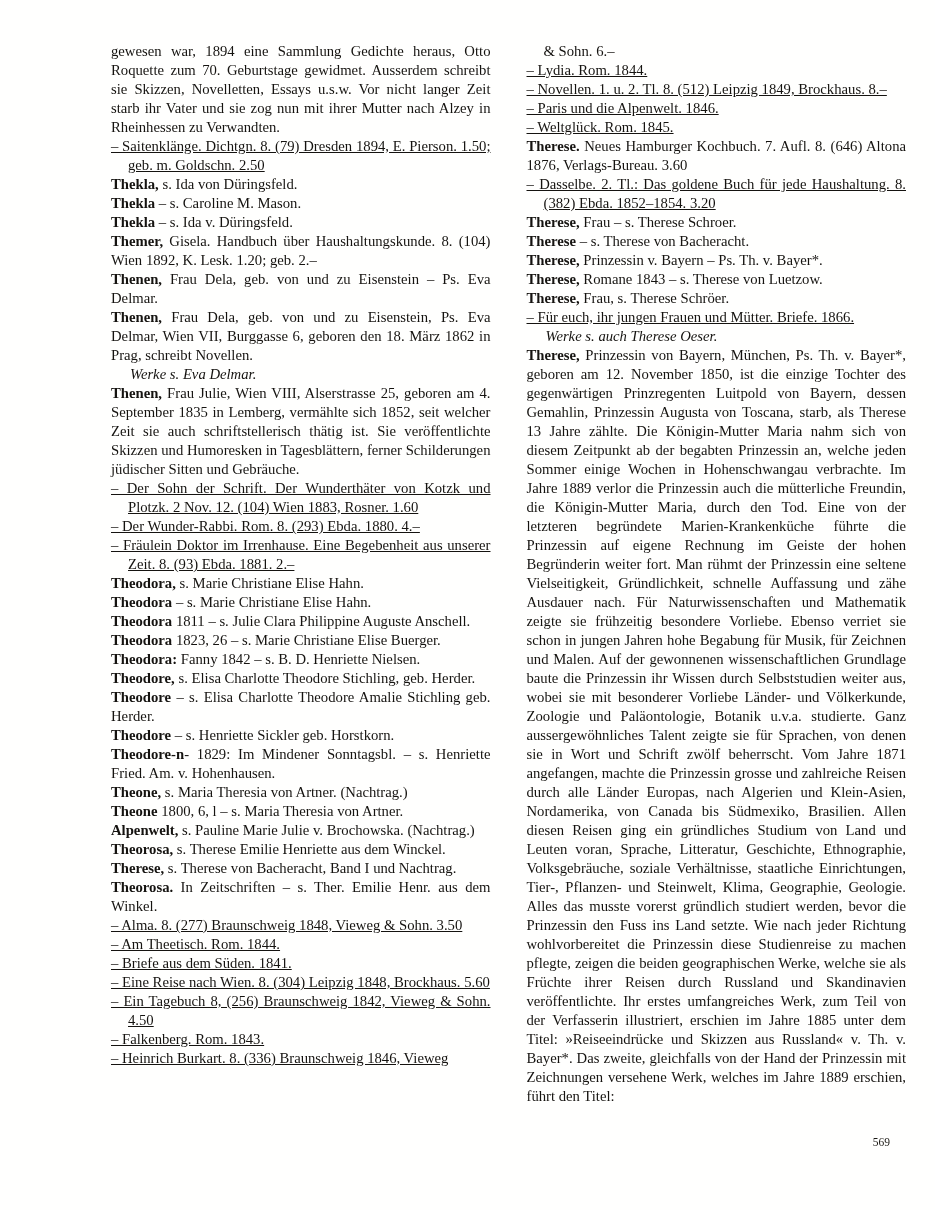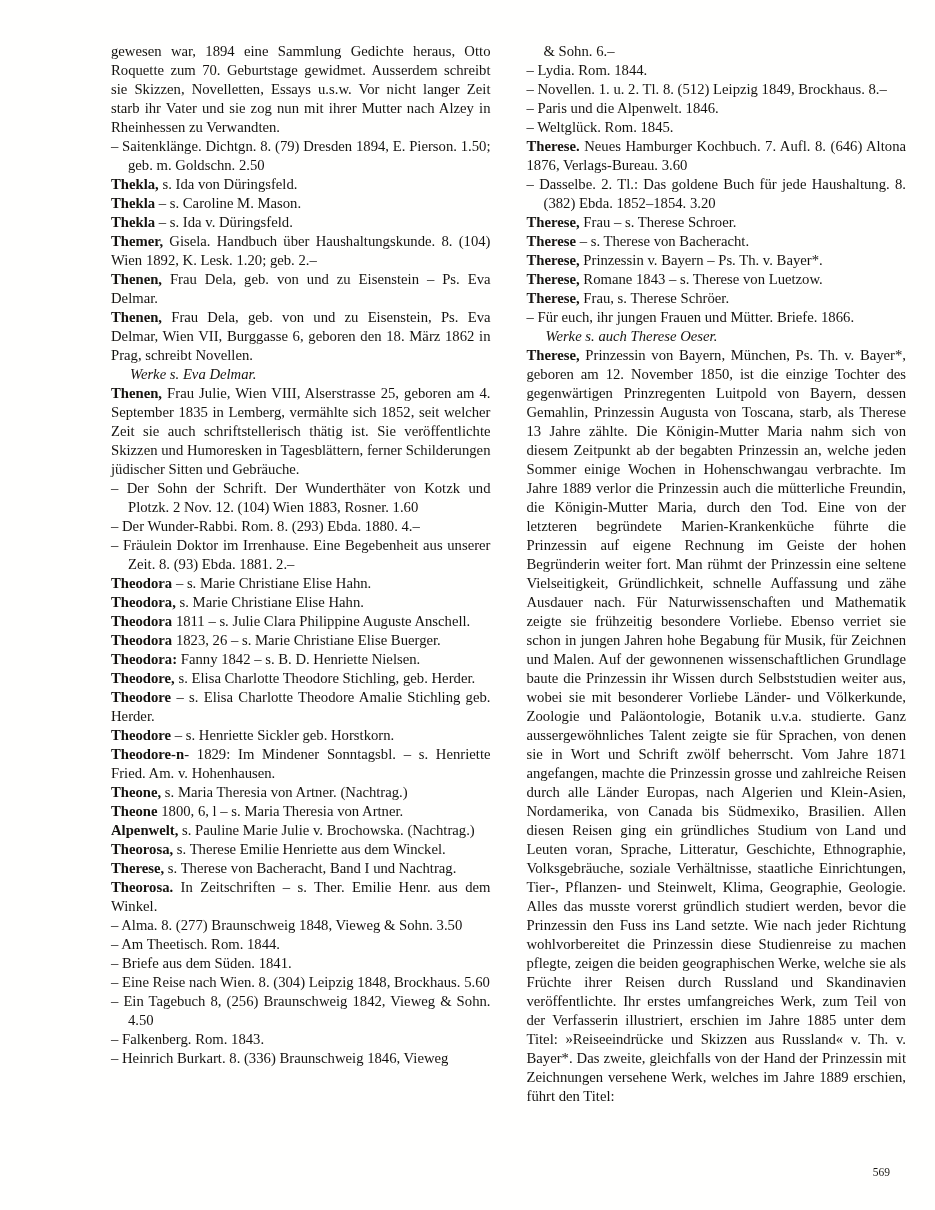--- a/index.html
+++ b/index.html
@@ -25,26 +25,26 @@
   .column { width: 387px; }
   p.block {
     margin: 0;
     font-size: 14.7px;
     line-height: 19px;
     text-align: justify;
     overflow-wrap: break-word;
   }
   .block span.b { font-weight: bold; }
   .block span.i { }
-  .block-dash { padding-left: 17px; text-indent: -17px; }
+  .block-dash { padding-left: 17px; text-indent: -17px; text-decoration: underline; }
   .block-contindent { padding-left: 17px; }
   .block-werke { padding-left: 19px; font-style: italic; }
   .page-number {
     position: absolute;
-    top: 1166px;
+    top: 1136px;
     right: 45px;
     font-size: 11.5px;
     color: #1a1814;
     margin-left: 16px;
   }
 </style>
 </head>
 <body>
 
 <div class="page">
@@ -56,22 +56,22 @@
         <p class="block block-entry"><span class="b">Thekla</span><span class="r"> – s. Caroline M. Mason.</span></p>
         <p class="block block-entry"><span class="b">Thekla</span><span class="r"> – s. Ida v. Düringsfeld.</span></p>
         <p class="block block-entry"><span class="b">Themer,</span><span class="r"> Gisela. Handbuch über Haushaltungskunde. 8. (104) Wien 1892, K. Lesk. 1.20; geb. 2.–</span></p>
         <p class="block block-entry"><span class="b">Thenen,</span><span class="r"> Frau Dela, geb. von und zu Eisenstein – Ps. Eva Delmar.</span></p>
         <p class="block block-entry"><span class="b">Thenen,</span><span class="r"> Frau Dela, geb. von und zu Eisenstein, Ps. Eva Delmar, Wien VII, Burggasse 6, geboren den 18. März 1862 in Prag, schreibt Novellen.</span></p>
         <p class="block block-werke"><span class="i">Werke s. Eva Delmar.</span></p>
         <p class="block block-entry"><span class="b">Thenen,</span><span class="r"> Frau Julie, Wien VIII, Alserstrasse 25, geboren am 4. September 1835 in Lemberg, vermählte sich 1852, seit welcher Zeit sie auch schriftstellerisch thätig ist. Sie veröffentlichte Skizzen und Humoresken in Tagesblättern, ferner Schilderungen jüdischer Sitten und Gebräuche.</span></p>
         <p class="block block-dash"><span class="r">– Der Sohn der Schrift. Der Wunderthäter von Kotzk und Plotzk. 2 Nov. 12. (104) Wien 1883, Rosner. 1.60</span></p>
         <p class="block block-dash"><span class="r">– Der Wunder-Rabbi. Rom. 8. (293) Ebda. 1880. 4.–</span></p>
         <p class="block block-dash"><span class="r">– Fräulein Doktor im Irrenhause. Eine Begebenheit aus unserer Zeit. 8. (93) Ebda. 1881. 2.–</span></p>
+        <p class="block block-entry"><span class="b">Theodora,</span><span class="r"> s. </span><span class="i">Marie Christiane Elise Hahn</span><span class="r">.</span></p>
         <p class="block block-entry"><span class="b">Theodora</span><span class="r"> – s. Marie Christiane Elise Hahn.</span></p>
-        <p class="block block-entry"><span class="b">Theodora,</span><span class="r"> s. </span><span class="i">Marie Christiane Elise Hahn</span><span class="r">.</span></p>
         <p class="block block-entry"><span class="b">Theodora</span><span class="r"> 1811 – s. Julie Clara Philippine Auguste Anschell.</span></p>
         <p class="block block-entry"><span class="b">Theodora</span><span class="r"> 1823, 26 – s. Marie Christiane Elise Buerger.</span></p>
         <p class="block block-entry"><span class="b">Theodora:</span><span class="r"> Fanny 1842 – s. B. D. Henriette Nielsen.</span></p>
         <p class="block block-entry"><span class="b">Theodore,</span><span class="r"> s. </span><span class="i">Elisa Charlotte Theodore Stichling, geb. Herder</span><span class="r">.</span></p>
         <p class="block block-entry"><span class="b">Theodore</span><span class="r"> – s. Elisa Charlotte Theodore Amalie Stichling geb. Herder.</span></p>
         <p class="block block-entry"><span class="b">Theodore</span><span class="r"> – s. Henriette Sickler geb. Horstkorn.</span></p>
         <p class="block block-entry"><span class="b">Theodore-n</span><span class="r">- 1829: Im Mindener Sonntagsbl. – s. Henriette Fried. Am. v. Hohenhausen.</span></p>
         <p class="block block-entry"><span class="b">Theone,</span><span class="r"> s. </span><span class="i">Maria Theresia von Artner</span><span class="r">. (Nachtrag.)</span></p>
         <p class="block block-entry"><span class="b">Theone</span><span class="r"> 1800, 6, l – s. Maria Theresia von Artner.</span></p>
         <p class="block block-entry"><span class="b">Alpenwelt,</span><span class="r"> s. </span><span class="i">Pauline Marie Julie v. Brochowska</span><span class="r">. (Nachtrag.)</span></p>

